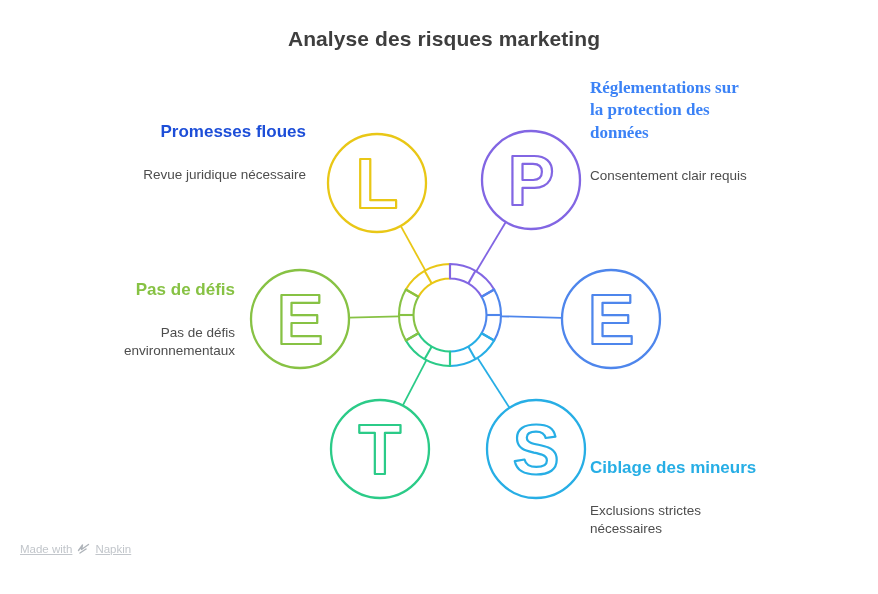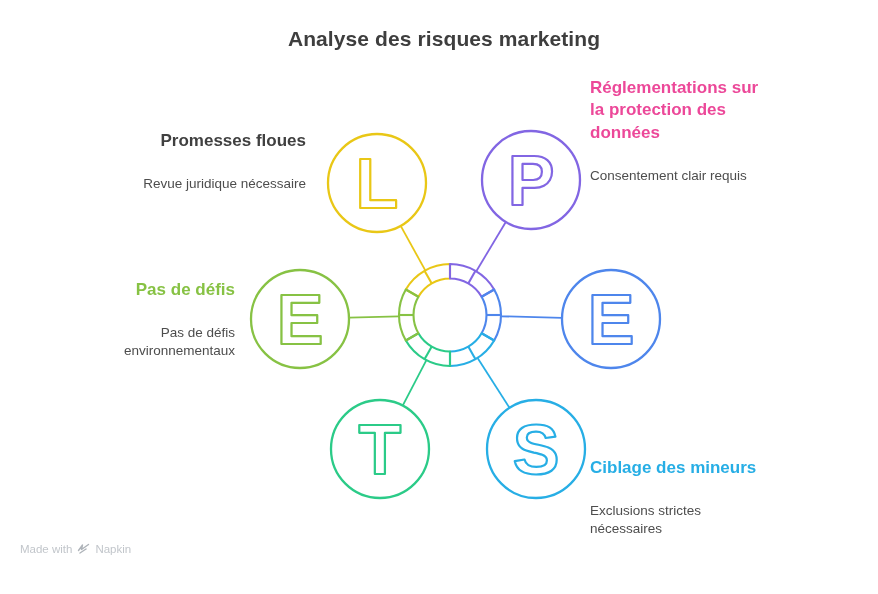--- a/index.html
+++ b/index.html
@@ -22,21 +22,21 @@
     color:#4d4d4d; white-space:pre-line;
   }
   .label-legal        { right:572px; top:121px; text-align:right; }
   .label-political    { left:590px;  top:77px;  text-align:left;  }
   .label-environmental{ right:643px; top:279px; text-align:right; width:170px; }
   .label-economic     { left:673px;  top:277px; text-align:left;  }
   .label-technological{ right:578px; top:457px; text-align:right; }
   .label-social       { left:590px;  top:457px; text-align:left;  }
   .watermark {
     position:absolute; left:20px; top:542px; display:flex; align-items:center;
-    gap:5px; font-size:11.5px; color:#c2c6cb;
+    gap:5px; font-size:11.5px; color:#c2c6cb;text-decoration:underline;
   }
   .node-letter {
     font-family:"Liberation Sans", sans-serif; font-weight:700; font-size:70px;
     fill:#ffffff; stroke-width:2.2; stroke-linejoin:round; text-anchor:middle;
   }
   .node-circle { fill:none; stroke-width:2.3; }
   .ring-sector { fill:none; stroke-width:2.1; stroke-linejoin:round; }
   .ring-divider { stroke-width:2.1; }
   .connector { stroke-width:1.8; }
 </style>
@@ -93,26 +93,26 @@
       <circle class="node-circle" cx="380" cy="449" r="49" stroke="#2bcb88"></circle>
       <text class="node-letter" x="380" y="474" stroke="#2bcb88">T</text>
     </g>
     <g>
       <circle class="node-circle" cx="536" cy="449" r="49" stroke="#27aee5"></circle>
       <text class="node-letter" x="536" y="474" stroke="#27aee5">S</text>
     </g>
   </svg>
 
   <div class="label label-legal">
-    <div class="heading" style="color: #404040; margin-top: 9px;">Promesses floues</div>
+    <div class="heading" style="color: #1d4ed8;">Promesses floues</div>
     <div class="sub">Revue juridique nécessaire</div>
   </div>
 
   <div class="label label-political">
-    <div class="heading" style="color: #ec4899;">Réglementations sur
+    <div class="heading" style="color: #3b82f6; font-family: Liberation Serif, serif;">Réglementations sur
 la protection des
 données</div>
     <div class="sub">Consentement clair requis</div>
   </div>
 
   <div class="label label-environmental">
     <div class="heading" style="color: rgb(135, 194, 68);">Pas de défis</div>
     <div class="sub">Pas de défis
 environnementaux</div>
   </div>

